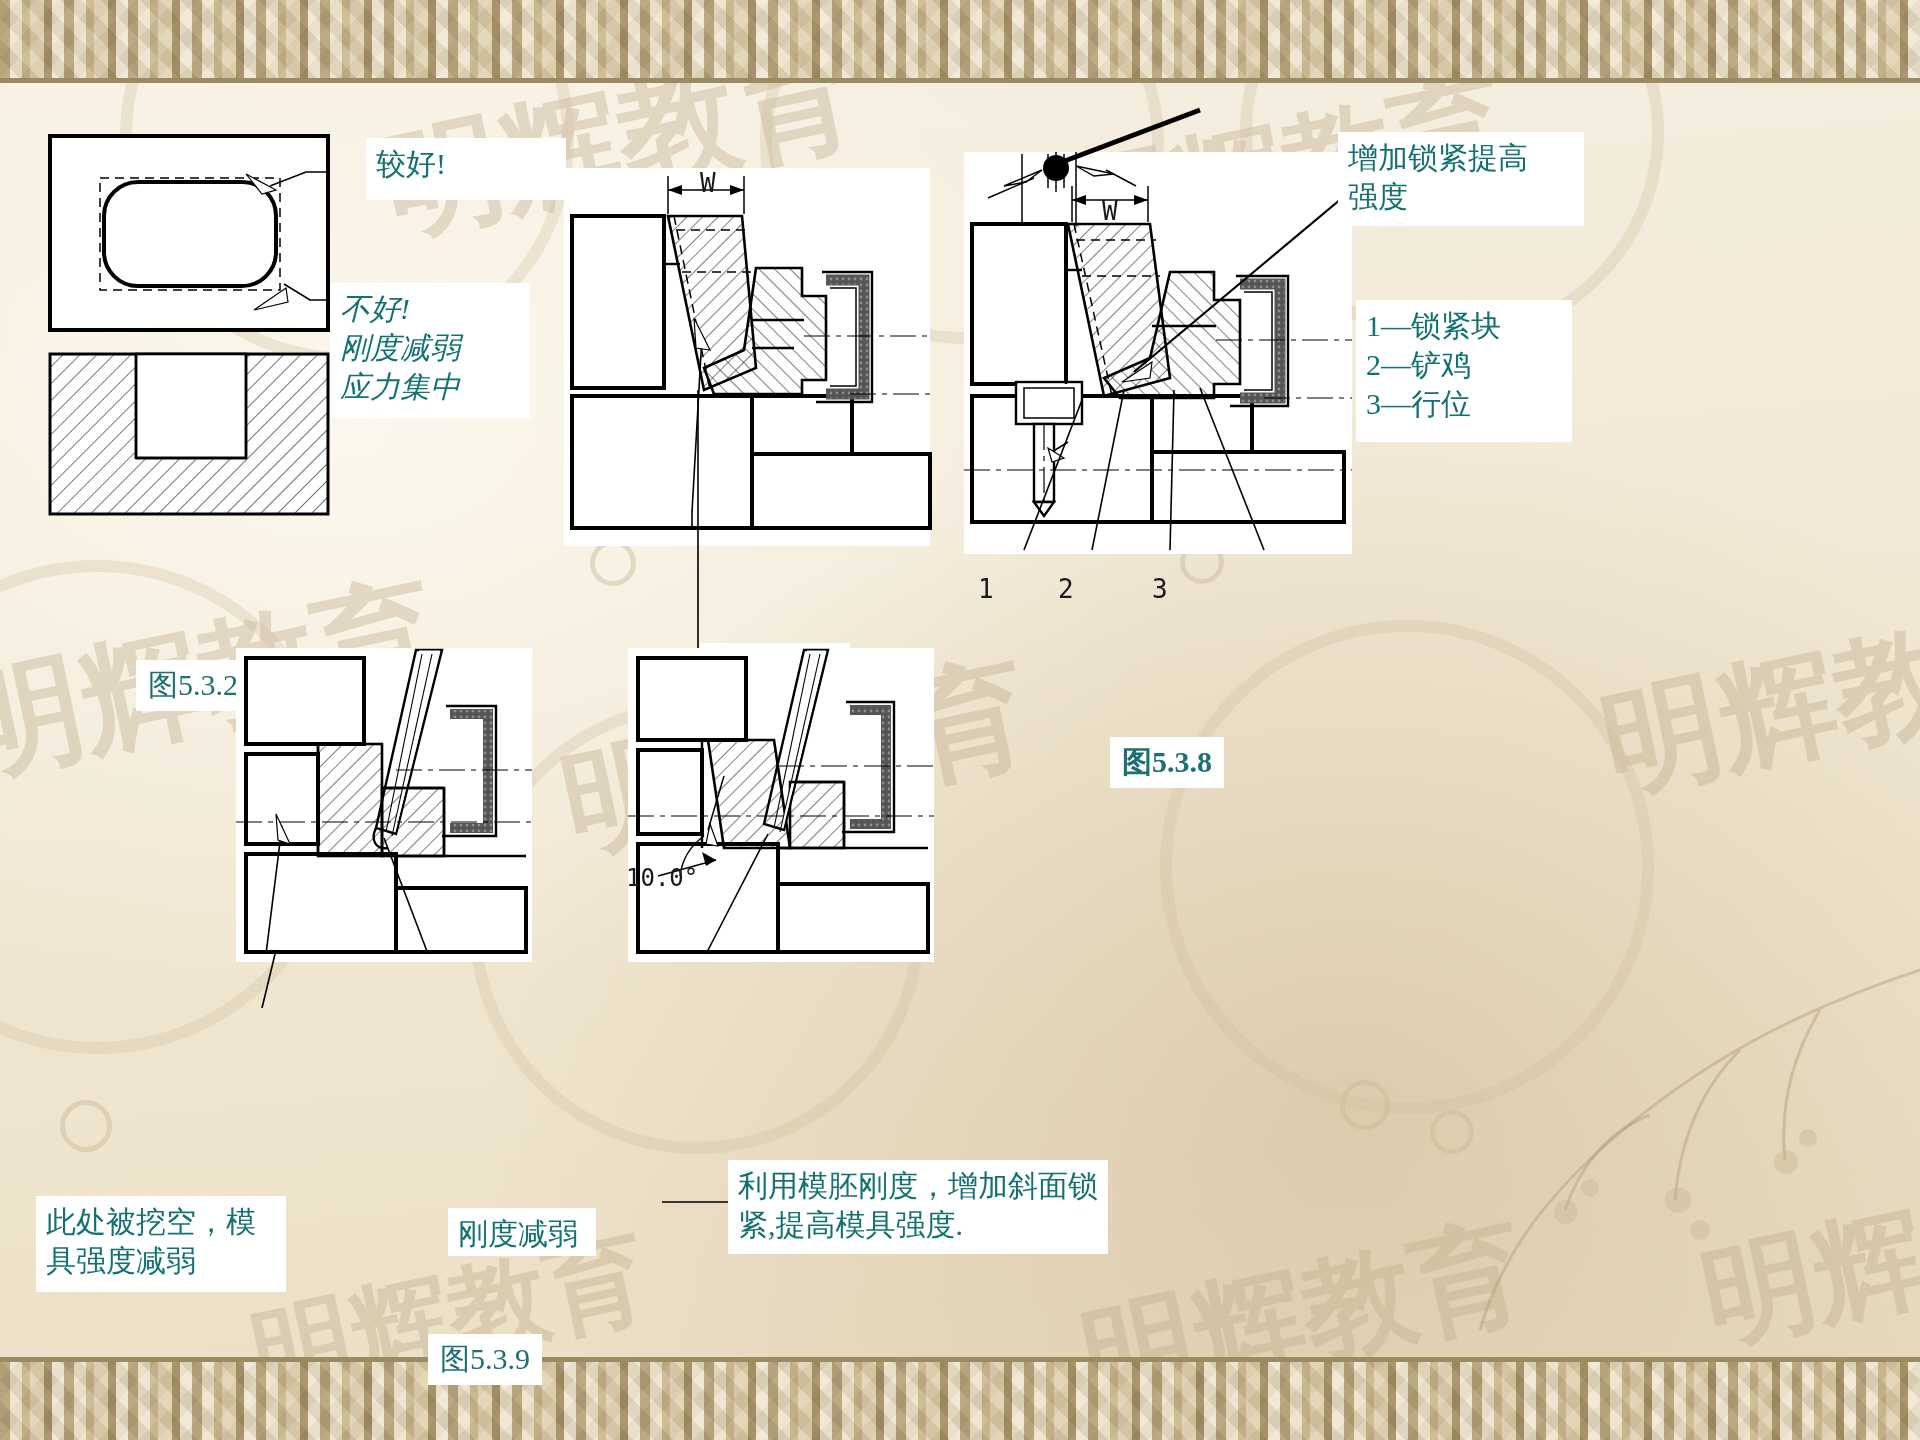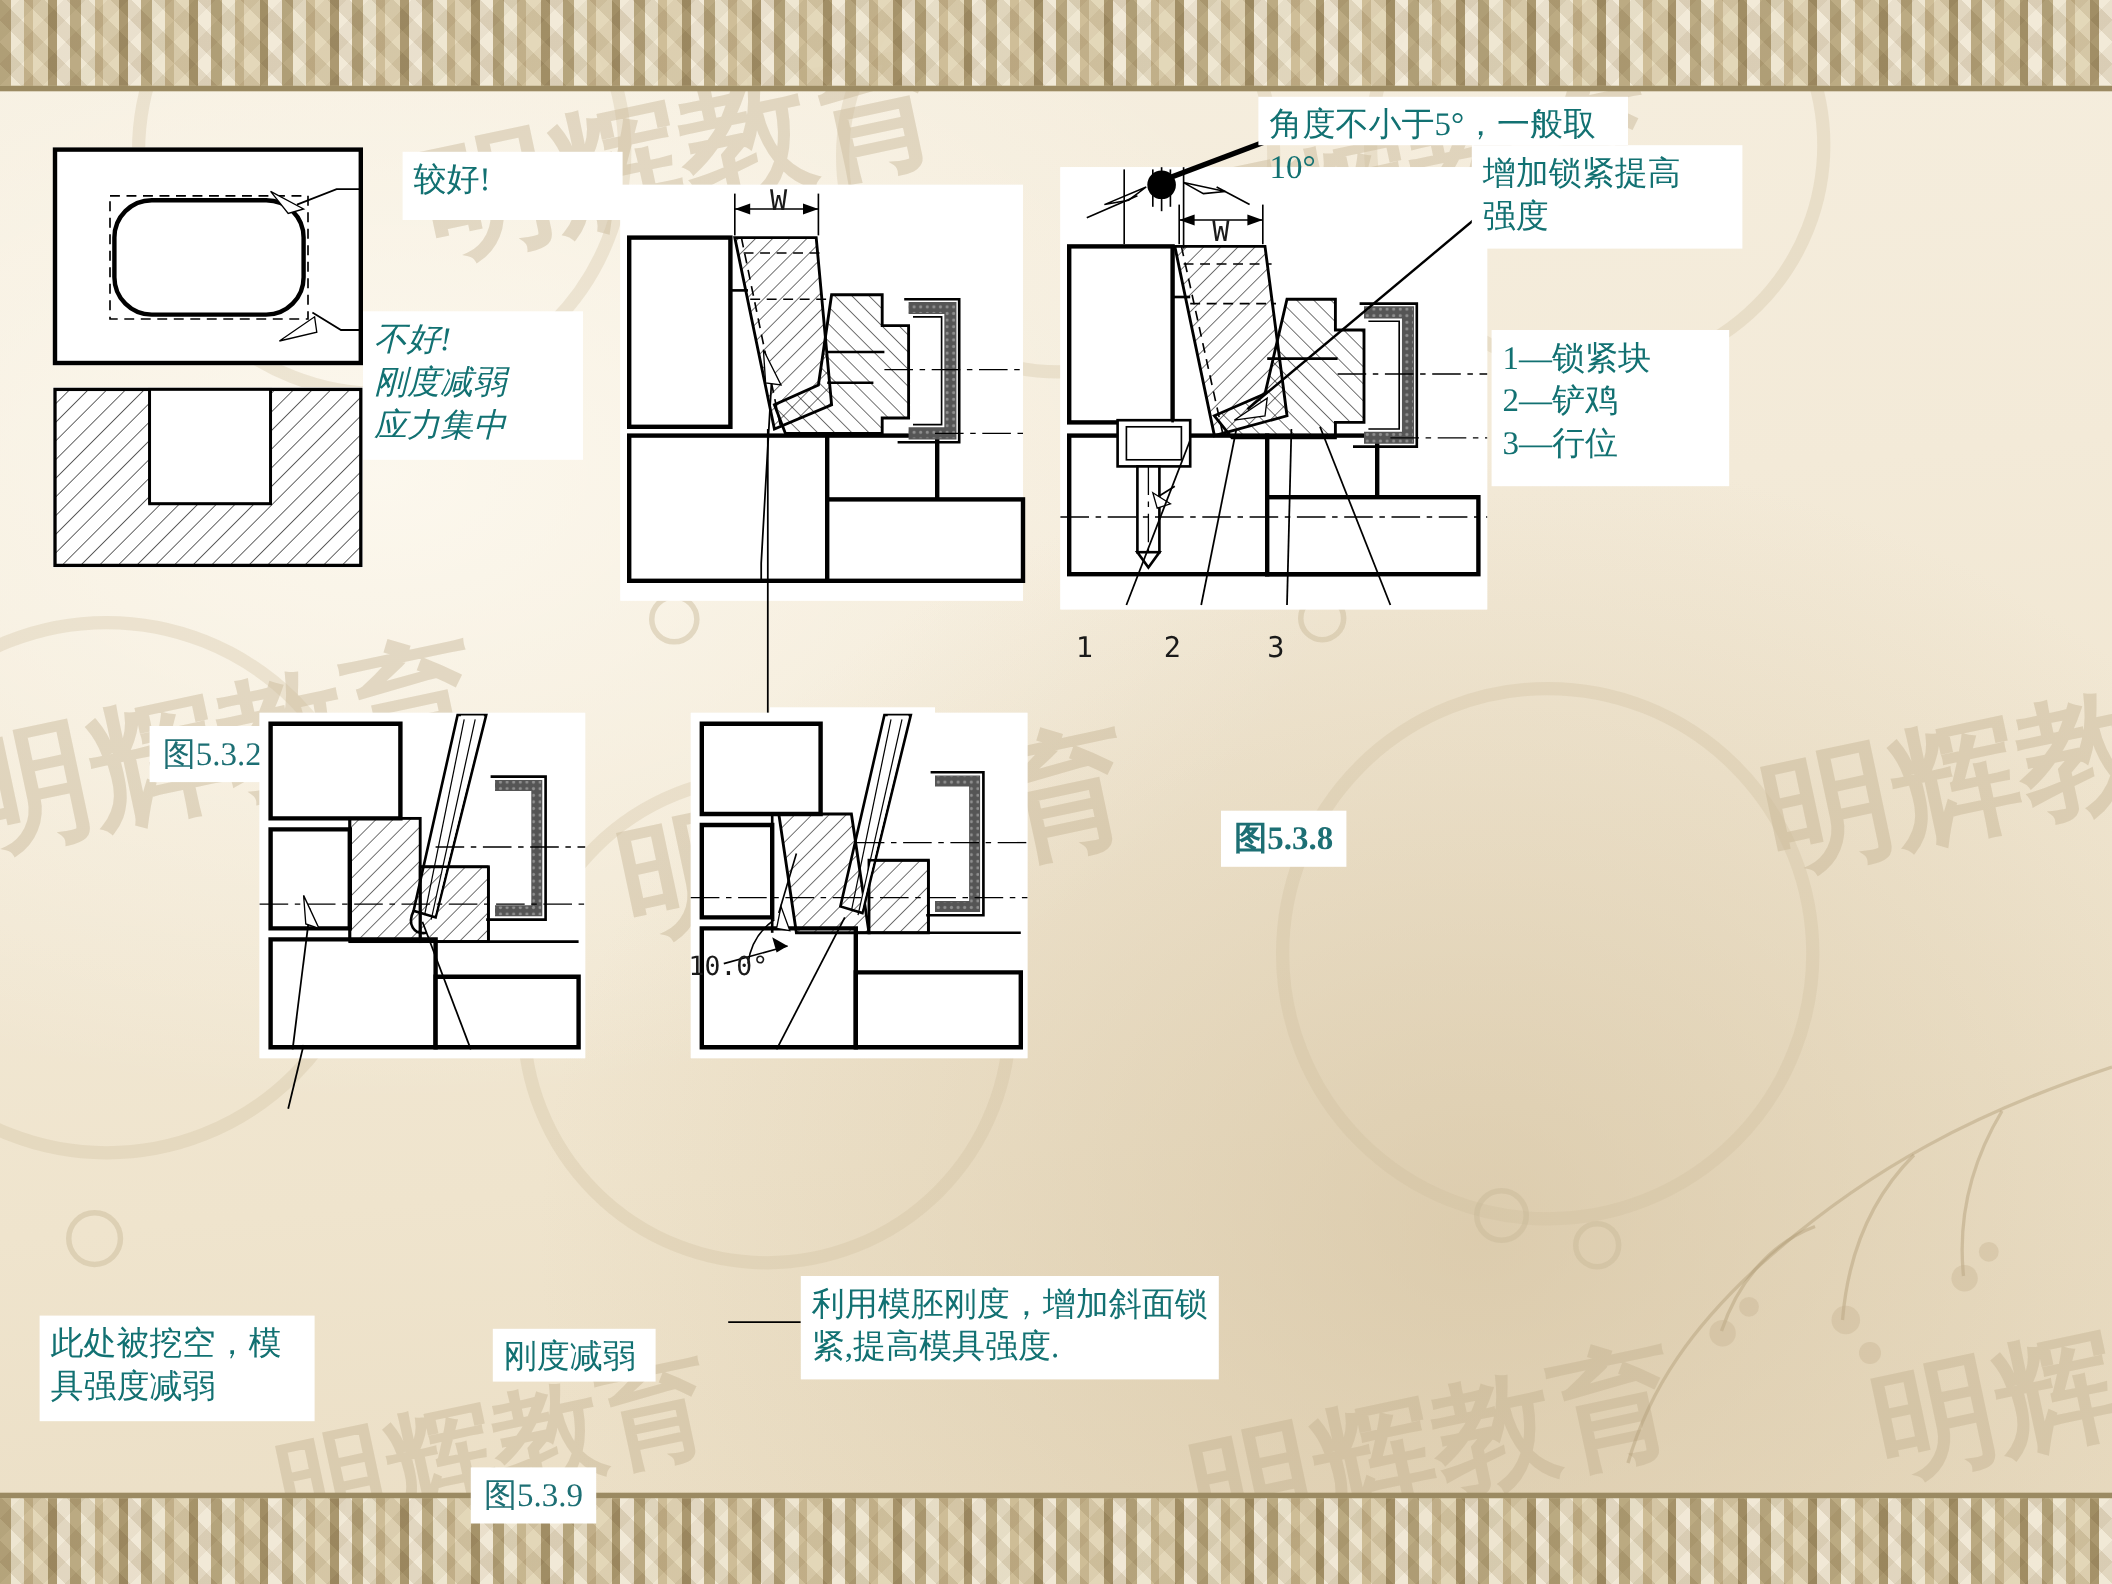--- a/index.html
+++ b/index.html
@@ -316,21 +316,20 @@
 
   <div class="plain" style="left:1102px;top:196px;">W</div>
 
   <div class="plain" style="left:978px;top:574px;">1</div>
   <div class="plain" style="left:1058px;top:574px;">2</div>
   <div class="plain" style="left:1152px;top:574px;">3</div>
 
   <svg style="position:absolute;left:1040px;top:100px;" width="200" height="80">
     <path d="M160,10 L22,62" stroke="#000" stroke-width="5" fill="none"></path>
   </svg>
-  <div class="label" style="left:1144px;top:88px;width:336px;height:44px;">角度不小于5°，一般取10°</div>
 
   <svg style="position:absolute;left:1060px;top:160px;" width="330" height="240">
     <path d="M318,8 L74,212" stroke="#000" stroke-width="2.2" fill="none"></path>
     <path d="M62,222 L92,202 L90,218 Z" fill="#fff" stroke="#000" stroke-width="1.2"></path>
   </svg>
   <div class="label" style="left:1338px;top:132px;width:246px;height:94px;">增加锁紧提高
 强度</div>
 
   <div class="label" style="left:1356px;top:300px;width:216px;height:142px;">1—锁紧块
 2—铲鸡

